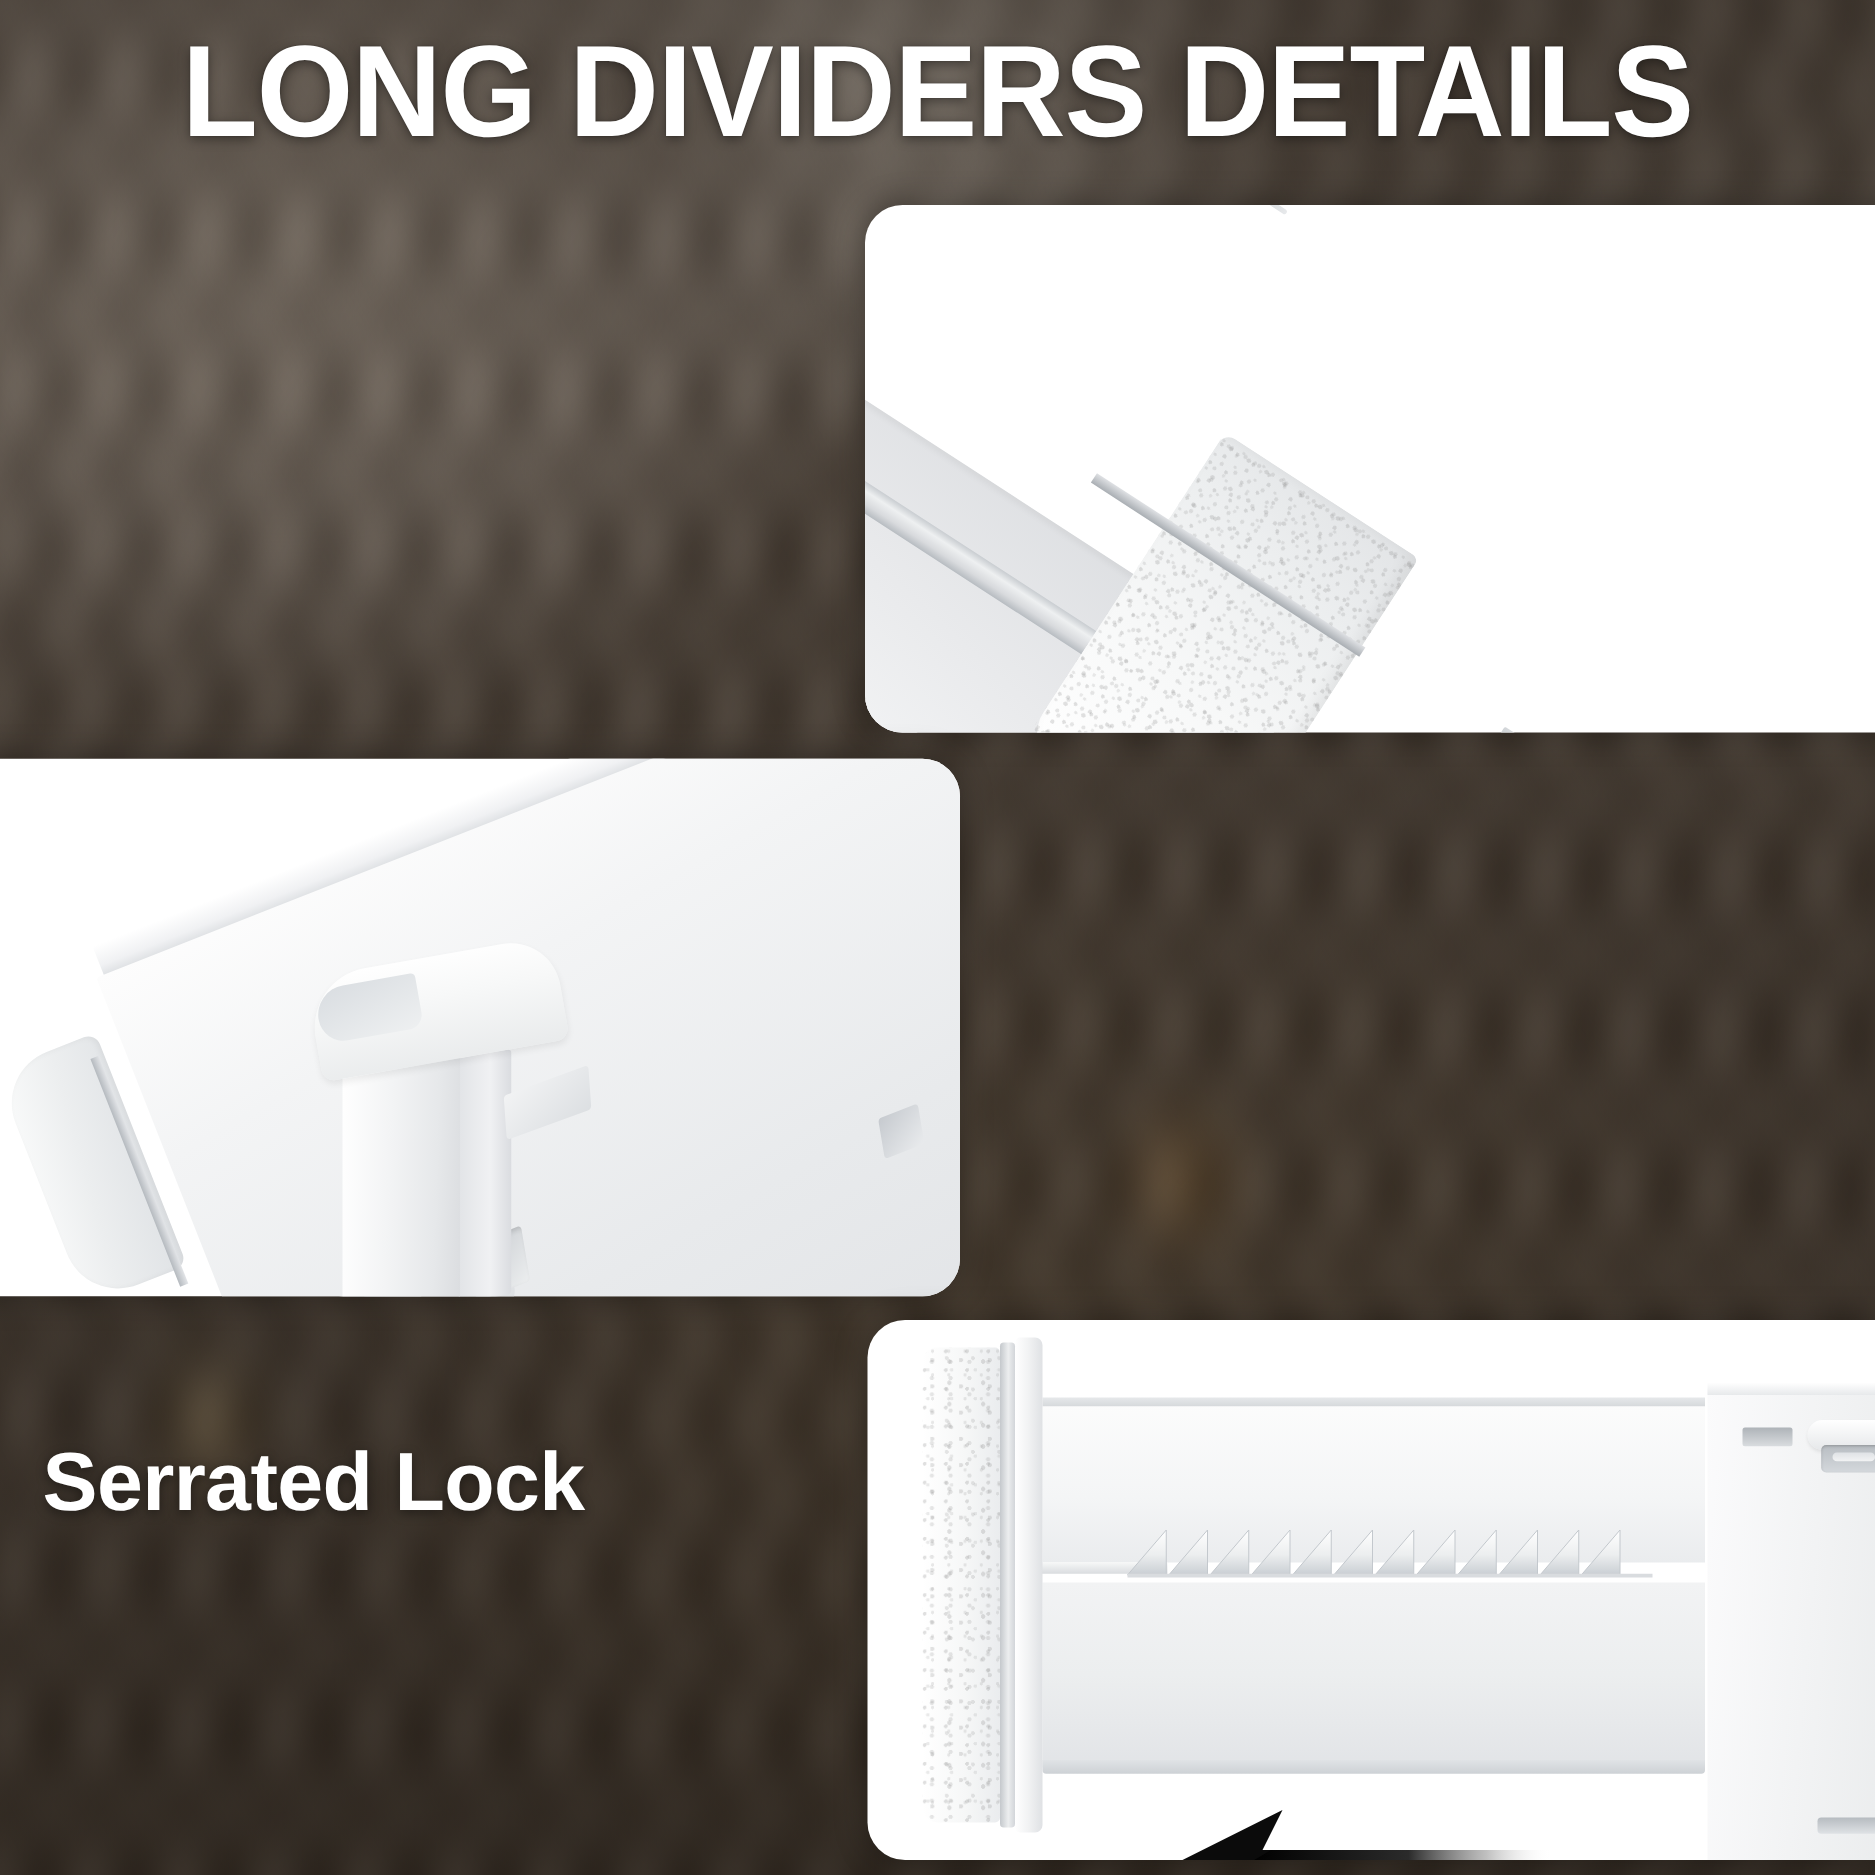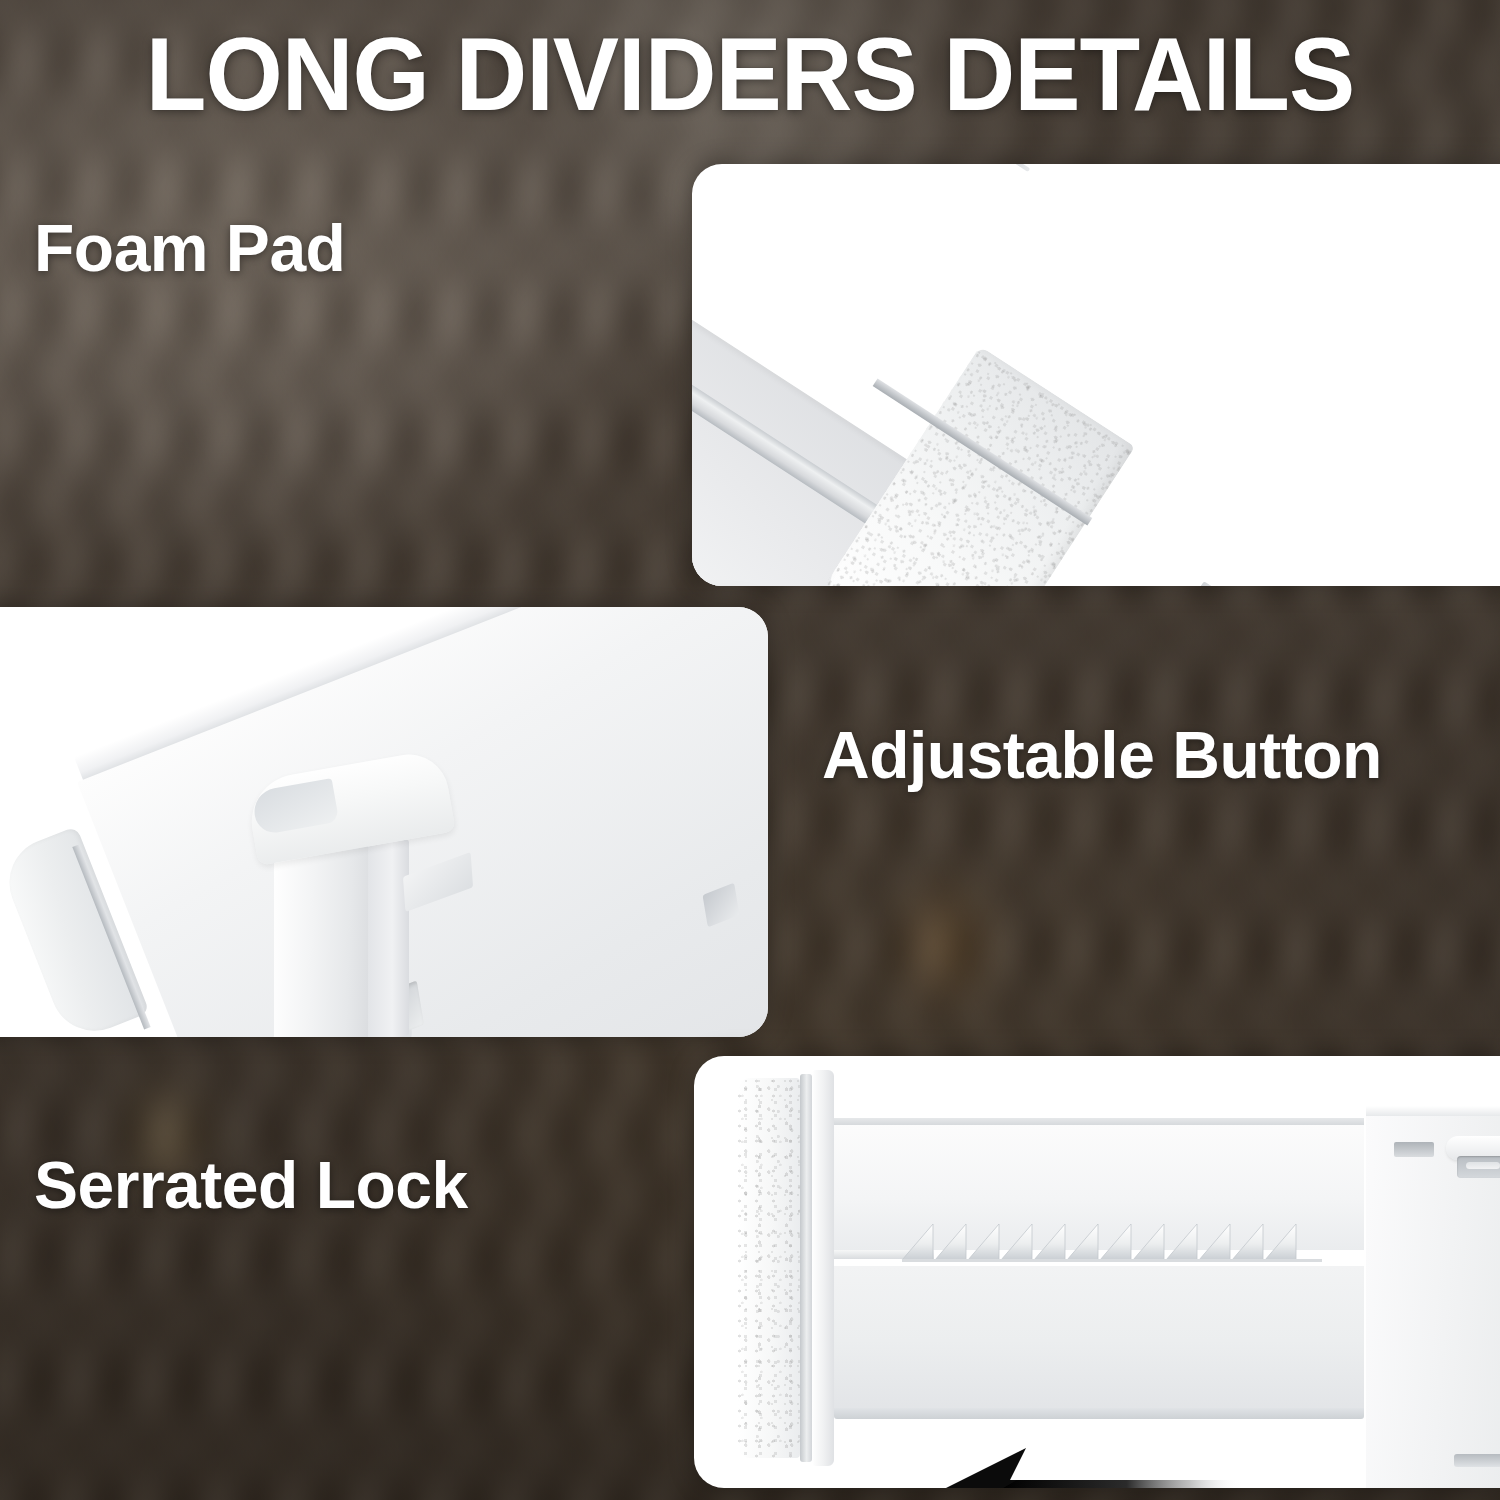--- a/index.html
+++ b/index.html
@@ -504,22 +504,20 @@
           </linearGradient>
         </defs>
         <rect x="60" y="32" width="240" height="21" fill="url(#gLeft)"></rect>
         <path d="M0 42 L84 0 L68 32 L75 32 L58 42 L75 53 L68 53 L84 86 Z" fill="#0b0b0b"></path>
       </svg>
     </div>
   </div>
 </div>
 
 <div class="txt" id="txt-foam">
-  <h2>Foam Pad</h2>
 </div>
 
 <div class="txt" id="txt-btn">
-  <h2>Adjustable Button</h2>
 </div>
 
 <div class="txt" id="txt-lock">
   <h2>Serrated Lock</h2>
 </div>
 
 </body></html>

